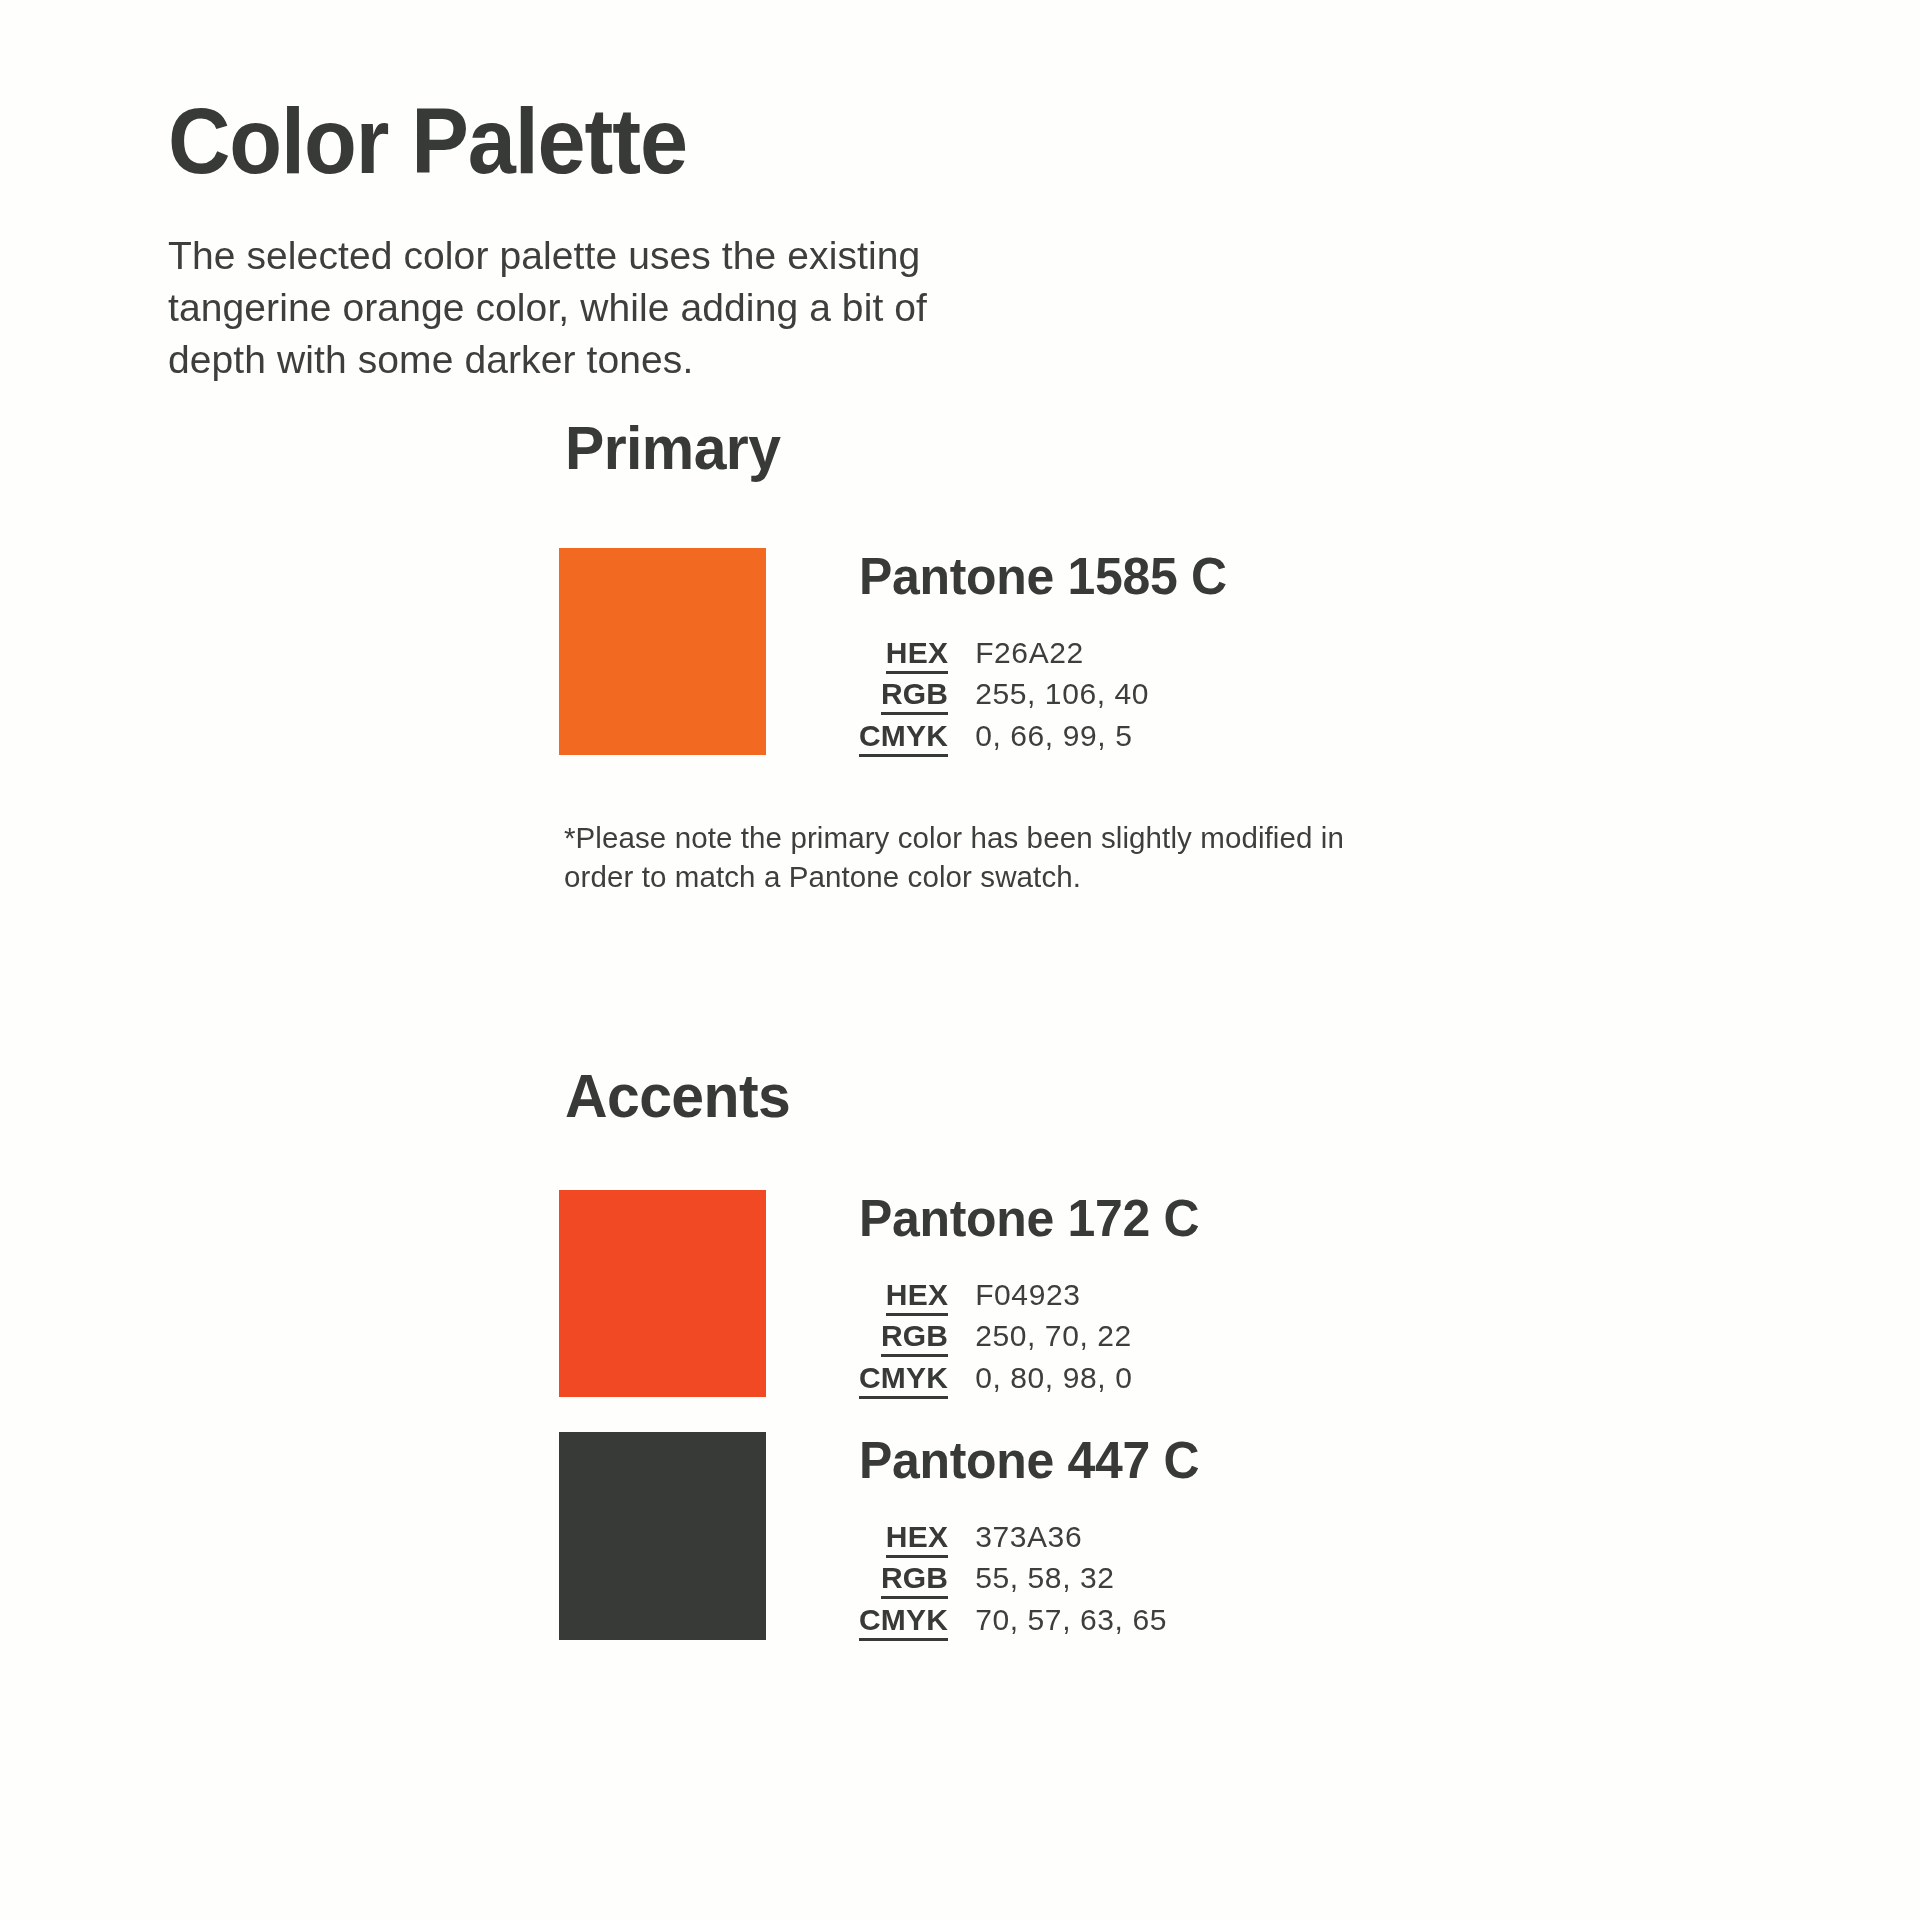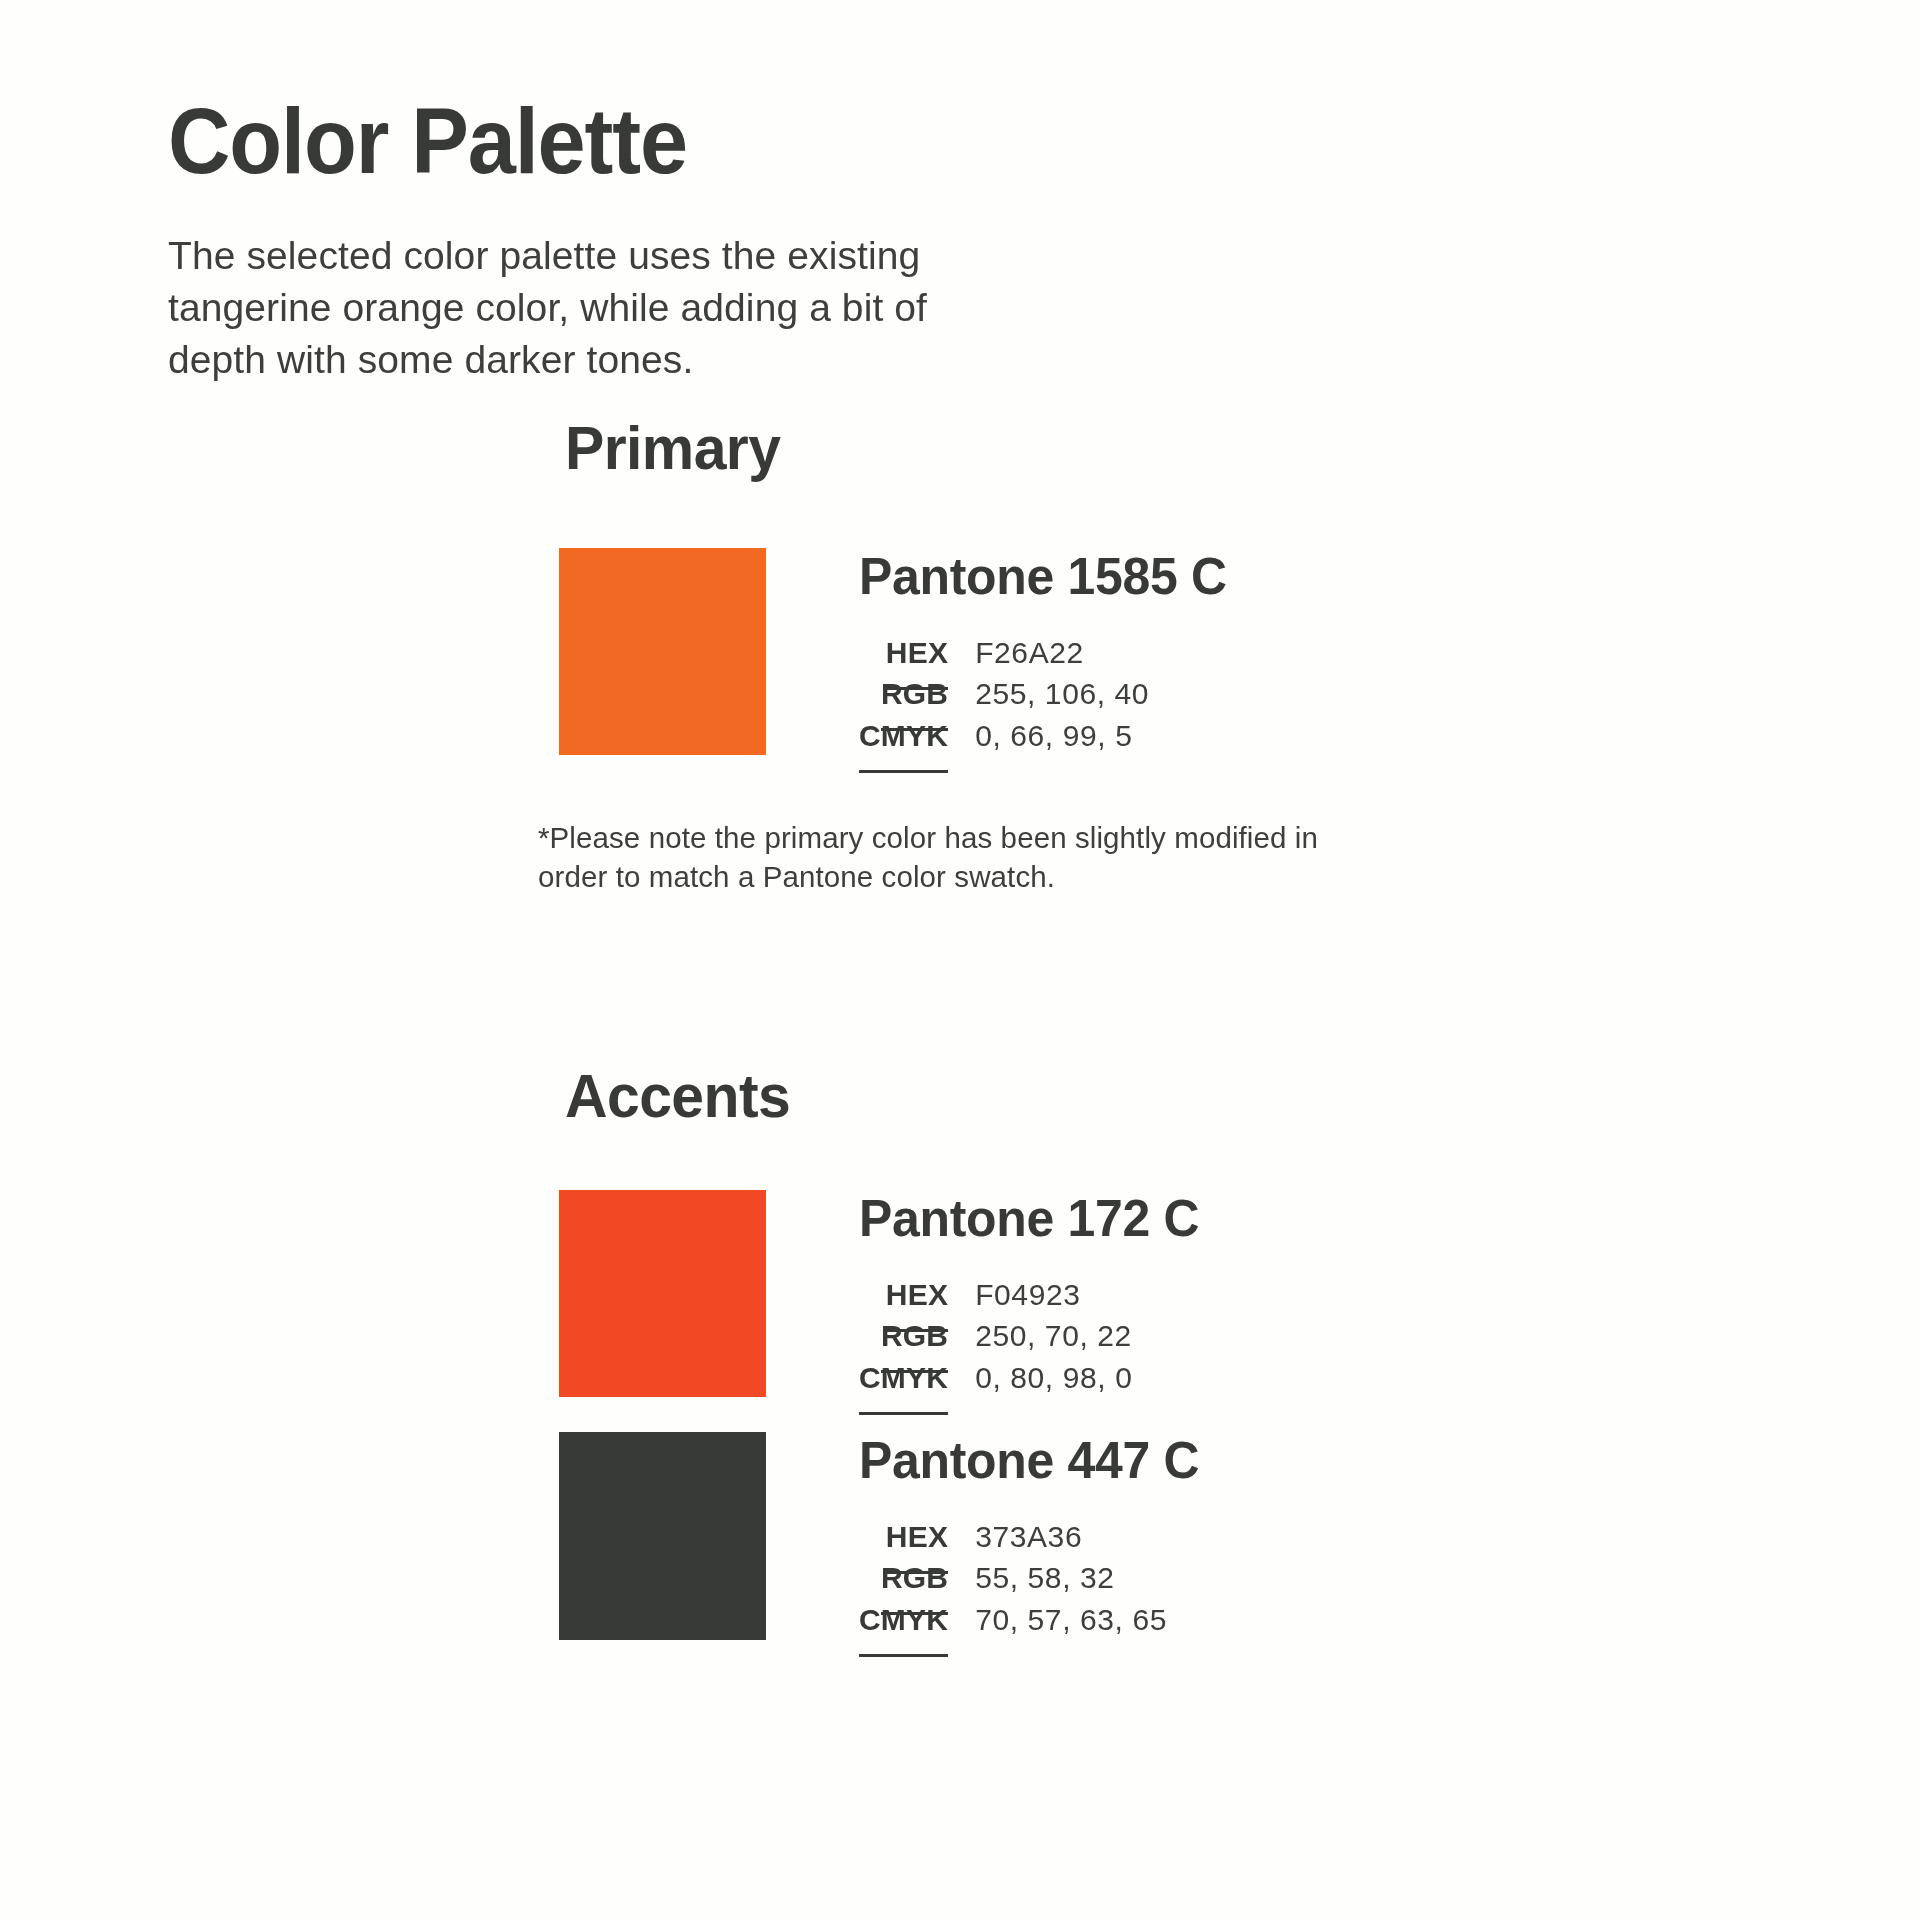--- a/index.html
+++ b/index.html
@@ -104,37 +104,37 @@
     text-align: right;
     font-size: 30px;
     font-weight: bold;
     letter-spacing: 0.2px;
     padding-right: 27px !important;
     line-height: 1.38;
     white-space: nowrap;
   }
   .spec-label span {
     border-bottom: 3.5px solid #373A36;
-    padding-bottom: 18px;
+    padding-bottom: 2px;
     text-align: center;
   }
   .spec-value {
     font-size: 30px;
     font-weight: 300;
     color: #3C3F3B;
     letter-spacing: 0.6px;
     line-height: 1.38;
     white-space: nowrap;
     margin-left: 12px;
   }
 
   
   .footnote {
     position: absolute;
-    left: 538px;
+    left: 564px;
     top: 818px;
     font-size: 29.5px;
     font-weight: 300;
     line-height: 1.33;
     color: #3C3F3B;
     letter-spacing: 0.1px;
     max-width: 780px;
   }
 </style>
 </head>

